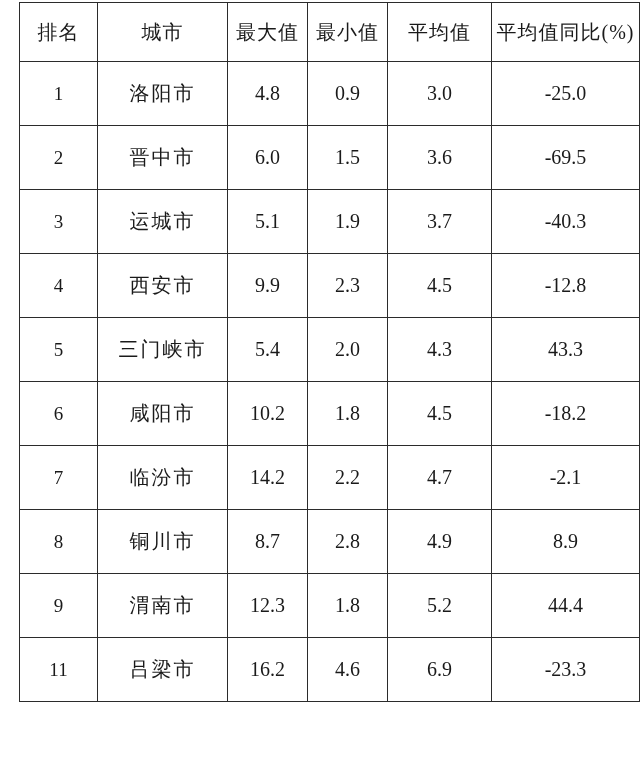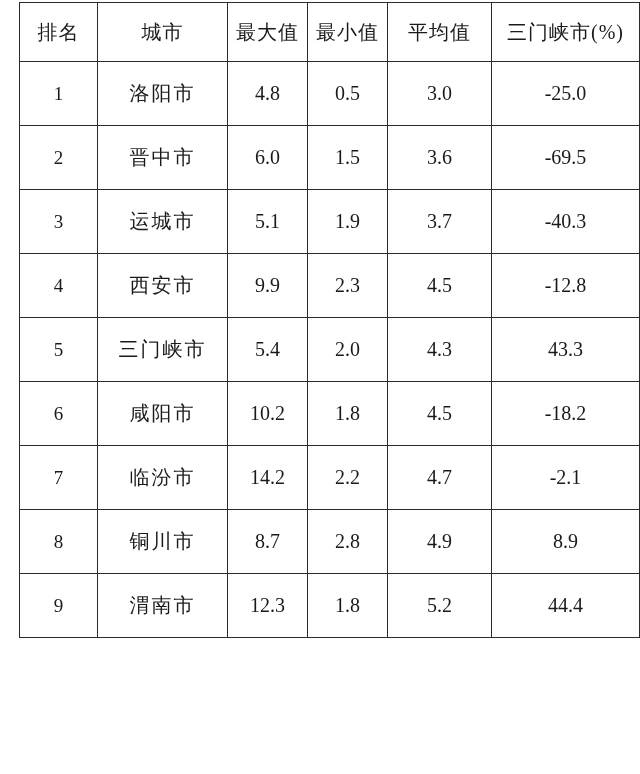--- a/index.html
+++ b/index.html
@@ -71,29 +71,29 @@
       <col class="c-avg">
       <col class="c-yoy">
     </colgroup>
     <thead>
       <tr>
         <th>排名</th>
         <th>城市</th>
         <th>最大值</th>
         <th>最小值</th>
         <th>平均值</th>
-        <th>三门峡市(%)</th>
+        <th>平均值同比(%)</th>
       </tr>
     </thead>
     <tbody>
       <tr>
         <td class="rank-cell">1</td>
         <td class="city-cell">洛阳市</td>
         <td>4.8</td>
-        <td>0.5</td>
+        <td>0.9</td>
         <td>3.0</td>
         <td>-25.0</td>
       </tr>
       <tr>
         <td class="rank-cell">2</td>
         <td class="city-cell">晋中市</td>
         <td>6.0</td>
         <td>1.5</td>
         <td>3.6</td>
         <td>-69.5</td>
@@ -147,15 +147,23 @@
         <td>8.9</td>
       </tr>
       <tr>
         <td class="rank-cell">9</td>
         <td class="city-cell">渭南市</td>
         <td>12.3</td>
         <td>1.8</td>
         <td>5.2</td>
         <td>44.4</td>
       </tr>
+      <tr>
+        <td class="rank-cell">11</td>
+        <td class="city-cell">吕梁市</td>
+        <td>16.2</td>
+        <td>4.6</td>
+        <td>6.9</td>
+        <td>-23.3</td>
+      </tr>
     </tbody>
   </table>
 </div>
 
 </body></html>

